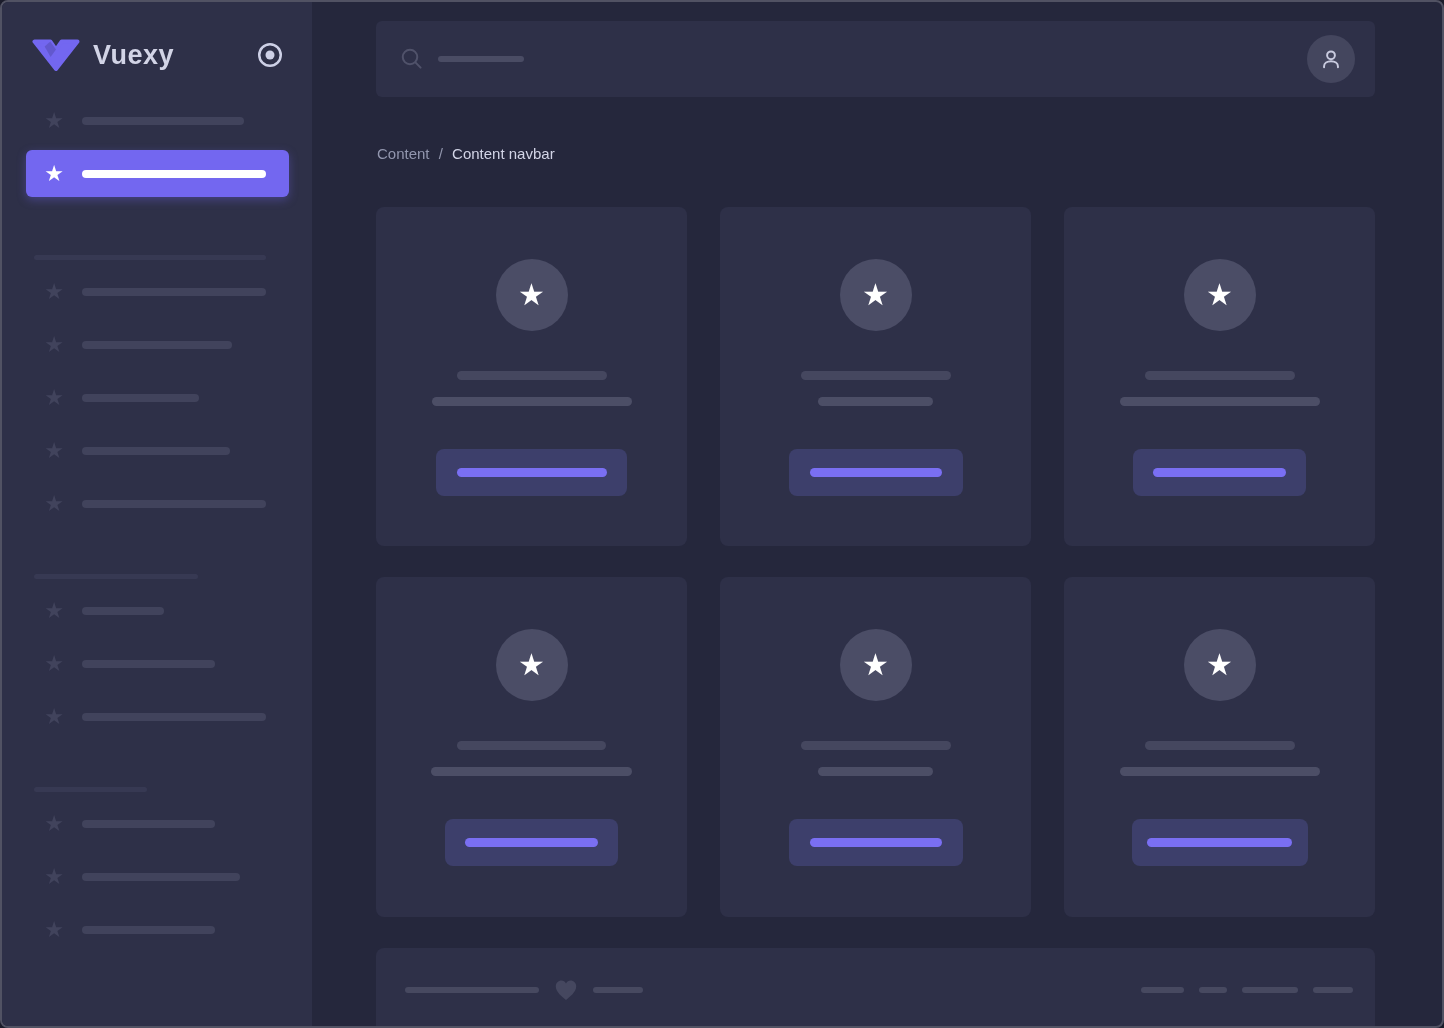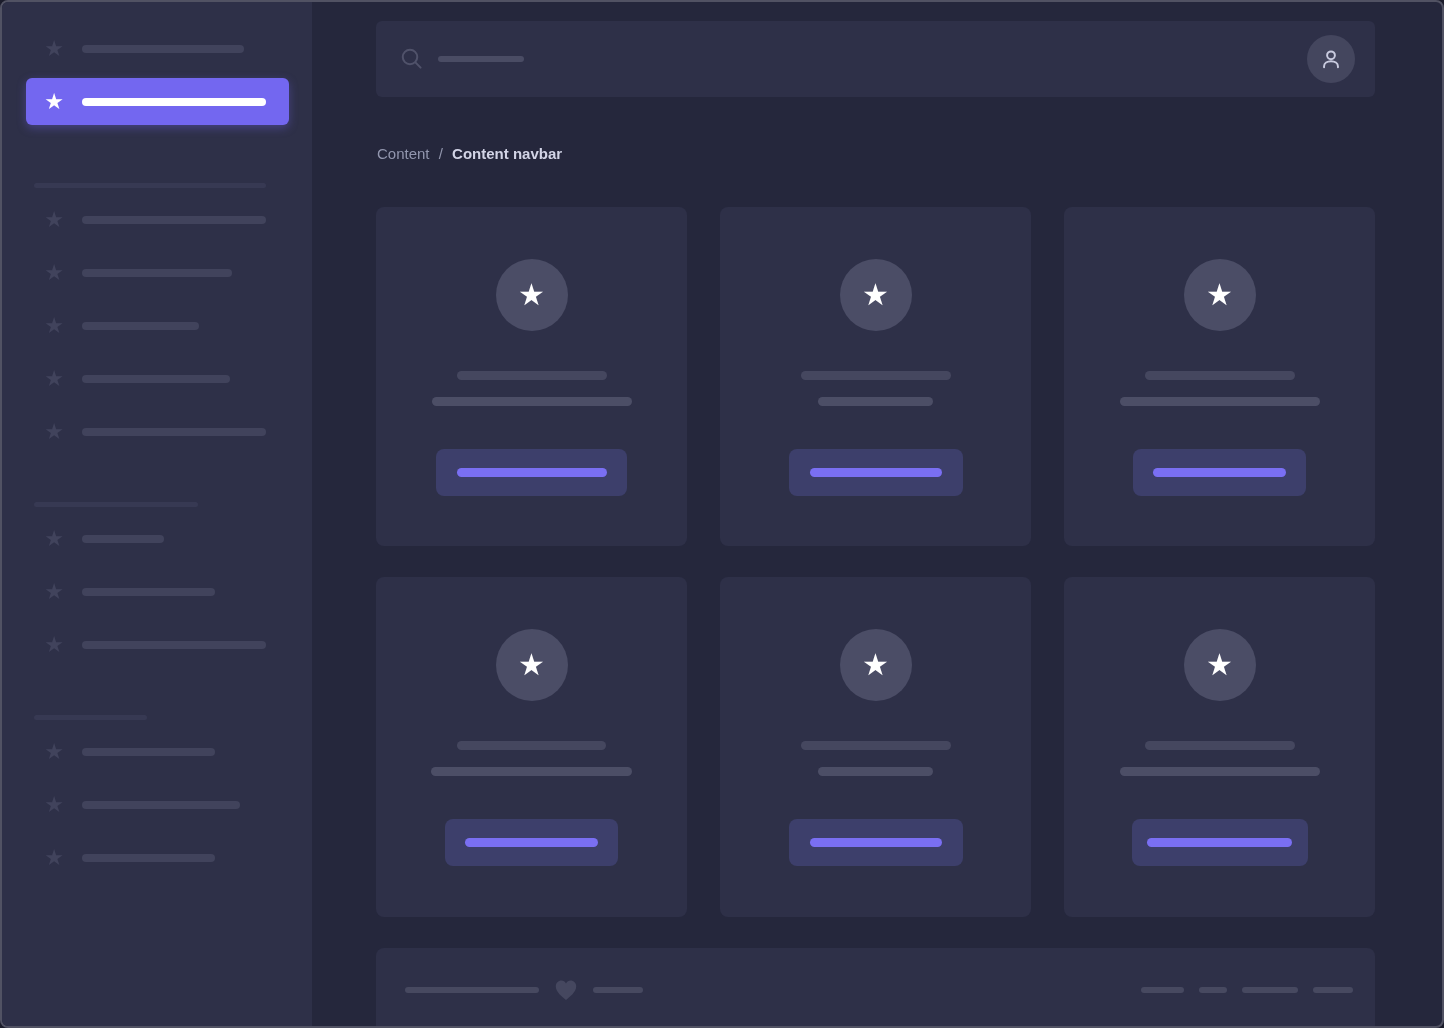--- a/index.html
+++ b/index.html
@@ -51,21 +51,21 @@
   .navbar{position:absolute;left:64px;top:19px;width:999px;height:76px;border-radius:6px;
     background:var(--panel-bg);display:flex;align-items:center;padding:0 20px 0 24px;}
   .search{display:flex;align-items:center;flex:1;cursor:text;}
   .search .ph{height:6px;border-radius:3px;background:#4A4C64;margin-left:14px;}
   .nav-avatar{width:48px;height:48px;border-radius:50%;background:#44465E;display:flex;
     align-items:center;justify-content:center;cursor:pointer;}
 
   .breadcrumb{position:absolute;left:65px;top:141px;font-size:15px;line-height:22px;}
   .breadcrumb .parent{color:var(--text-muted);cursor:pointer;}
   .breadcrumb .sep{color:var(--text-muted);margin:0 5px;}
-  .breadcrumb .current{color:var(--text-bright);font-weight:bold;}
+  .breadcrumb .current{color:var(--text-bright);font-weight:normal;}
 
   .grid{position:absolute;left:64px;top:205px;width:999px;display:grid;
     grid-template-columns:311px 311px 311px;grid-template-rows:339px 340px;gap:31px 33px;}
   .card{background:var(--panel-bg);border-radius:8px;display:flex;flex-direction:column;align-items:center;}
   .card-avatar{margin-top:52px;width:72px;height:72px;border-radius:50%;background:var(--circle);
     display:flex;align-items:center;justify-content:center;}
   .card-star{font-family:"DejaVu Sans",sans-serif;font-size:30px;line-height:30px;color:#fff;}
   .card .line1{margin-top:40px;height:9px;border-radius:4.5px;background:var(--card-line1);}
   .card .line2{margin-top:17px;height:9px;border-radius:4.5px;background:var(--card-line2);}
   .card-button{margin-top:43px;height:47px;border:none;border-radius:8px;background:var(--btn-bg);
@@ -77,20 +77,33 @@
   .footer-card .ph{height:6px;border-radius:3px;background:var(--footer-bar);}
   .footer-left{display:flex;align-items:center;gap:14px;}
   .footer-right{display:flex;align-items:center;gap:15px;margin-left:auto;}
 </style>
 </head>
 <body>
 
 <div class="page">
 
   <aside class="sidebar">
+    <div class="brand">
+      <svg width="48" height="32" viewBox="0 0 48 32">
+        <path d="M2.5,2.5 H18.3 L24,10.6 L29.7,2.5 H45.5 L24,30 Z" fill="#7367F0" stroke="#7367F0" stroke-width="4" stroke-linejoin="round"></path>
+        <path d="M18.3,2.5 L24,10.6 L18.6,18 L12.6,7.5 Z" fill="#000" opacity="0.14"></path>
+      </svg>
+      <span class="brand-title">Vuexy</span>
+      <span class="brand-toggle">
+        <svg width="28" height="28" viewBox="0 0 28 28">
+          <circle cx="14" cy="14" r="10.75" fill="none" stroke="#CDD0E6" stroke-width="2.5"></circle>
+          <circle cx="14" cy="14" r="4.5" fill="#CDD0E6"></circle>
+        </svg>
+      </span>
+    </div>
     <nav id="sidebar-nav">
         <div class="nav-row first">
           <span class="star">★</span>
           <span class="ph" style="width: 162px;"></span>
         </div>
         <div class="nav-active">
           <span class="star">★</span>
           <span class="ph" style="width: 184px;"></span>
         </div>
         <div class="nav-divider" style="width: 232px;"></div>

